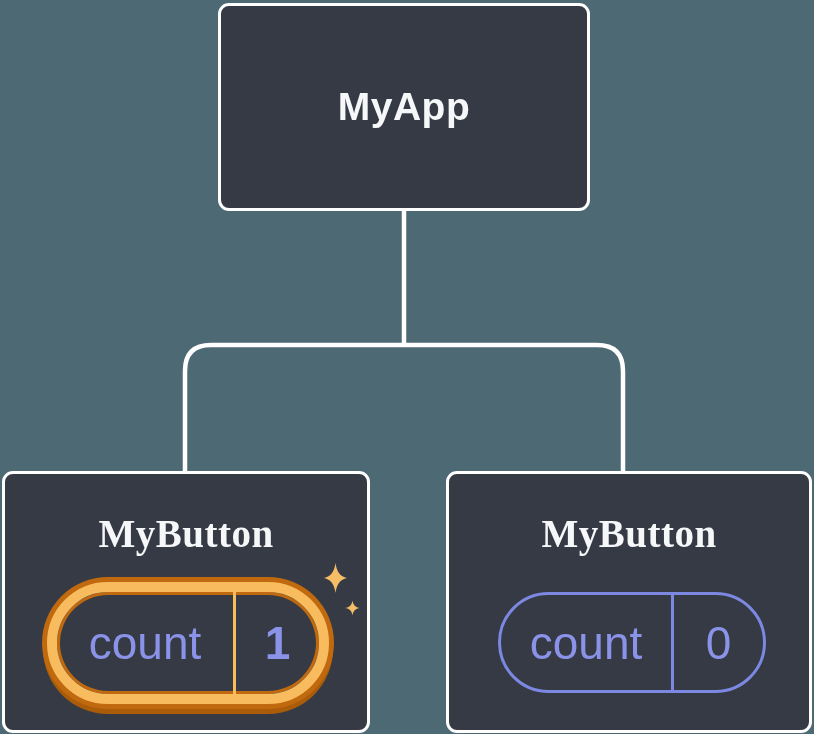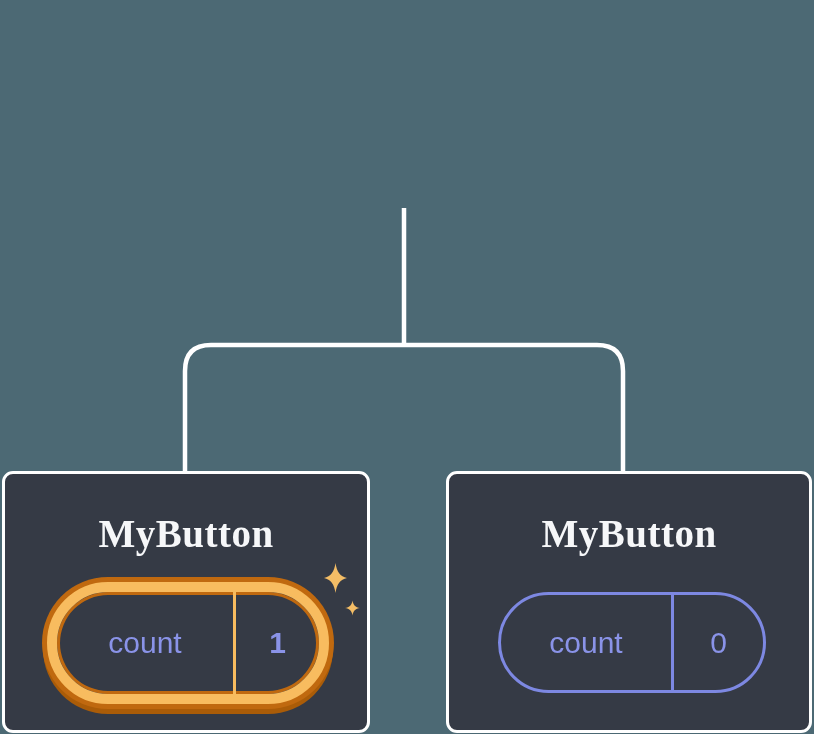--- a/index.html
+++ b/index.html
@@ -58,21 +58,21 @@
   }
   .pill-plain {
     left:49px; top:118px;
     width:268px; height:101px;
     border:3px solid var(--pill-border-purple);
     border-radius:51px;
   }
   .cell {
     display:flex; align-items:center; justify-content:center;
     color:var(--state-purple);
-    font-size:30px;
+    font-size:46px;
   }
   .pill-highlight .cell-key { width:176px; }
   .pill-highlight .cell-val { flex:1; font-weight:700; }
   .pill-plain .cell-key { width:170px; }
   .pill-plain .cell-val { flex:1; }
   .divider { width:3px; align-self:stretch; }
   .divider-gold   { background:var(--highlight-gold); }
   .divider-purple { background:var(--pill-border-purple); }
   .sparkles { position:absolute; left:322px; top:563px; }
   .sparkles path { fill:var(--sparkle-gold); }
@@ -80,20 +80,23 @@
 </head>
 <body>
 
 <div class="canvas">
 
   <svg class="connectors" width="814" height="734" aria-hidden="true">
     <path d="M404 208 L404 347"></path>
     <path d="M185 474 L185 371 Q185 345 211 345 L597 345 Q623 345 623 371 L623 474"></path>
   </svg>
 
+  <div class="node node-root">
+    <span class="title">MyApp</span>
+  </div>
 
   <div class="node node-child-left">
     <span class="title child-title">MyButton</span>
     <div class="pill pill-highlight">
       <span class="cell cell-key">count</span>
       <span class="divider divider-gold"></span>
       <span class="cell cell-val">1</span>
     </div>
   </div>
 

